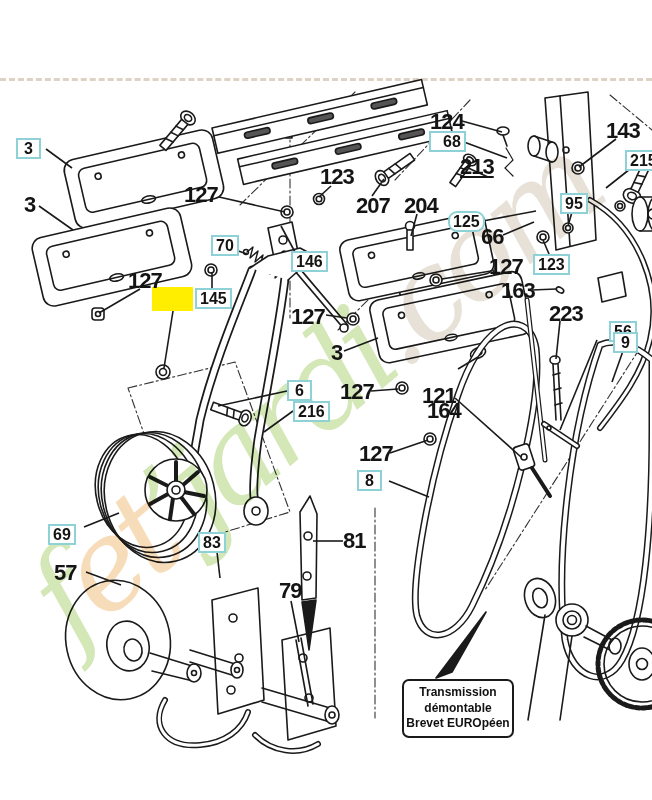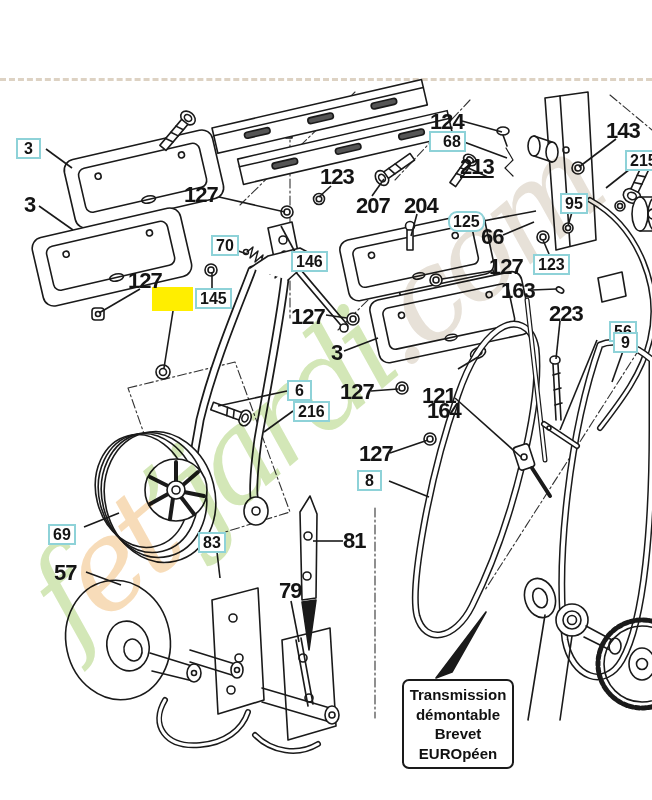--- a/index.html
+++ b/index.html
@@ -16,21 +16,21 @@
   .hl{position:absolute;background:#ffee00;z-index:3}
   svg.leaders{position:absolute;left:0;top:0;z-index:4}
   .callouts{position:absolute;left:0;top:0;width:100%;height:100%;z-index:5}
   .callout{position:absolute;color:#141414;font-weight:700;font-size:22px;
            line-height:22px;letter-spacing:-1px;white-space:nowrap}
   .callout.boxed{font-size:16px;line-height:17px;letter-spacing:0;
            border:2px solid #8ed2d8;background:#fff;padding:0 3px;
            min-width:15px;text-align:center}
   .patent{position:absolute;left:402px;top:679px;width:104px;z-index:5;
           border:2px solid #1a1a1a;border-radius:7px;background:#fff;
-          text-align:center;font-size:15px;font-weight:700;line-height:1.3;
+          text-align:center;font-size:12px;font-weight:700;line-height:1.3;
           padding:4px 2px;color:#111}
 </style>
 </head>
 <body>
 
 <div class="stage">
 
   <div class="dashline"></div>
 
   <svg class="art" width="652" height="800" viewBox="0 0 652 800" stroke="#1a1a1a" stroke-width="1.6" fill="none" stroke-linecap="round" stroke-linejoin="round">

